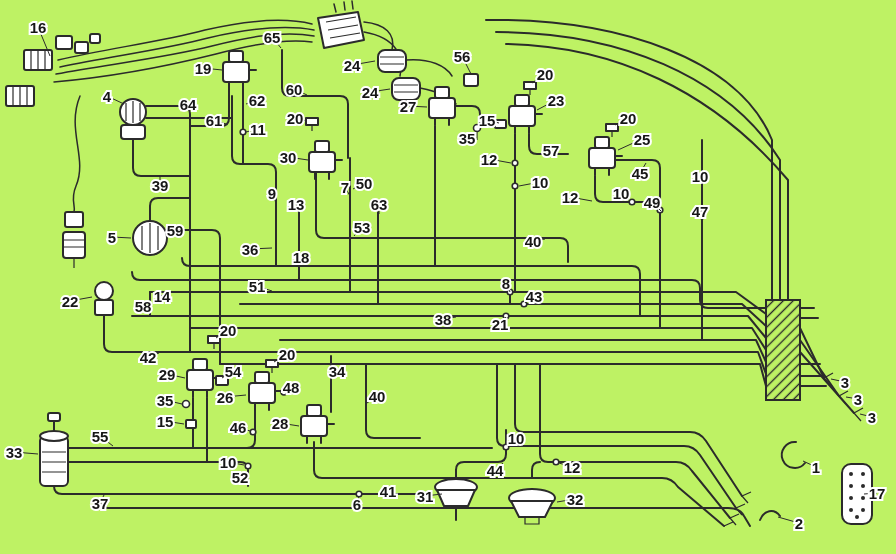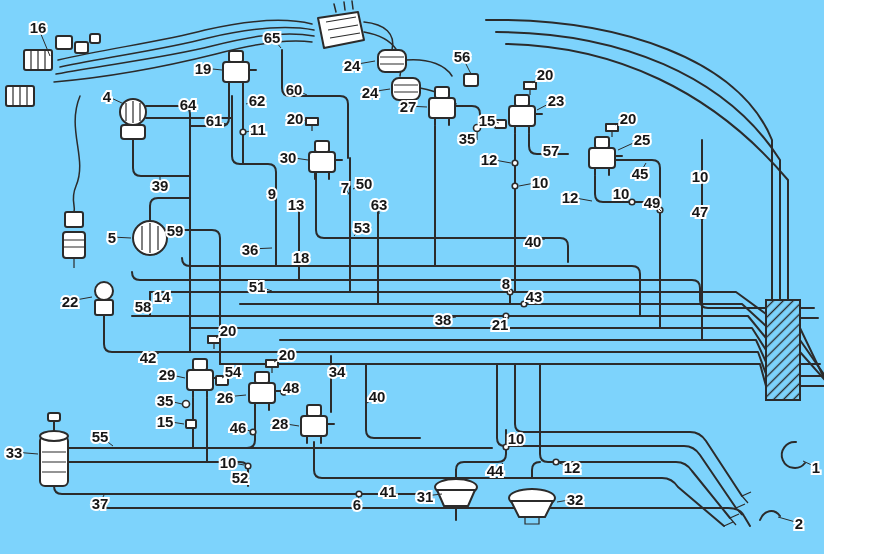--- a/index.html
+++ b/index.html
@@ -1,16 +1,16 @@
 <!DOCTYPE html>
 <html><head>
 <meta charset="utf-8">
 <style>
   html,body{margin:0;padding:0;background:#fff;}
-  .stage{position:relative;width:824px;height:554px;background:#7dd3fc;overflow:hidden;
+  .stage{position:relative;width:896px;height:554px;background:#bef264;overflow:hidden;
          font-family:"Liberation Sans",sans-serif;text-align:center;}
   svg{position:absolute;left:0;top:0;}
   .t{fill:none;stroke:#2b2b2b;stroke-width:2;stroke-linecap:round;stroke-linejoin:round;}
   .w{fill:none;stroke:#2b2b2b;stroke-width:1.5;stroke-linecap:round;stroke-linejoin:round;}
   .part{fill:#ffffff;stroke:#2b2b2b;stroke-width:2;stroke-linejoin:round;}
   .thin{fill:none;stroke:#2b2b2b;stroke-width:1.2;}
   .joint{fill:#ffffff;stroke:#2b2b2b;stroke-width:1.6;}
   .dot{fill:#2b2b2b;stroke:none;}
   .leader{stroke:#2b2b2b;stroke-width:1;}
   .callout{font:700 15px "Liberation Sans",sans-serif;fill:#161616;

